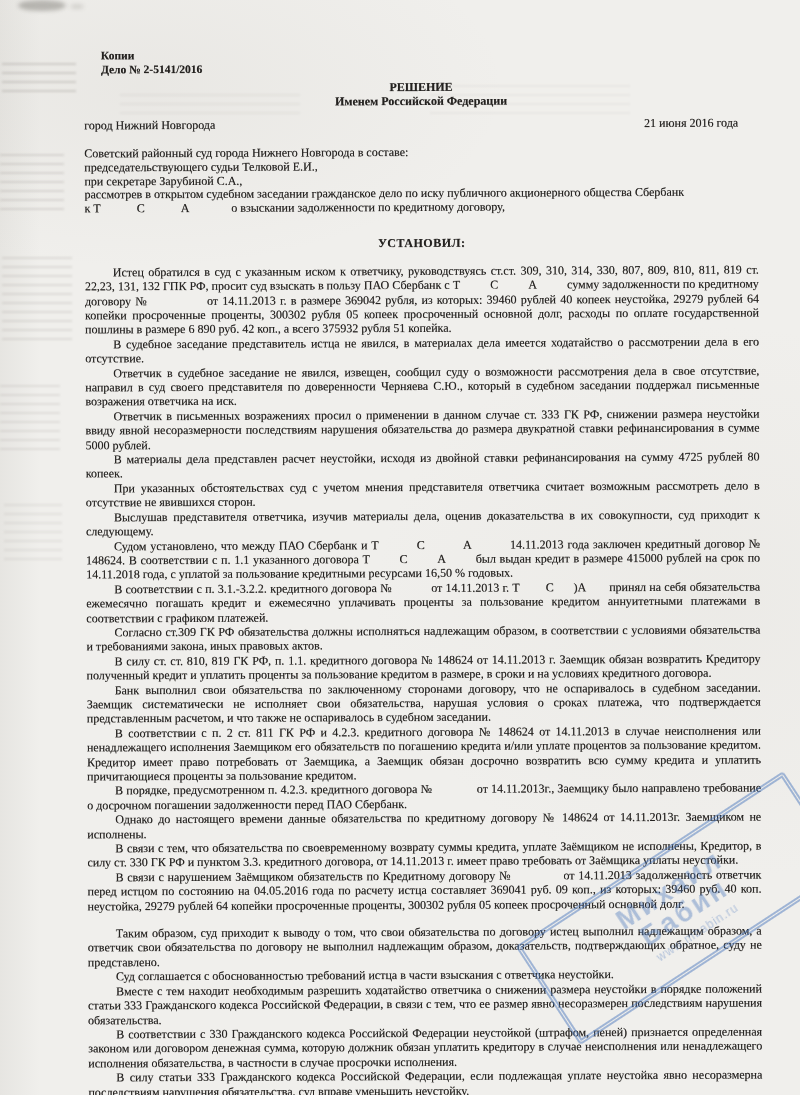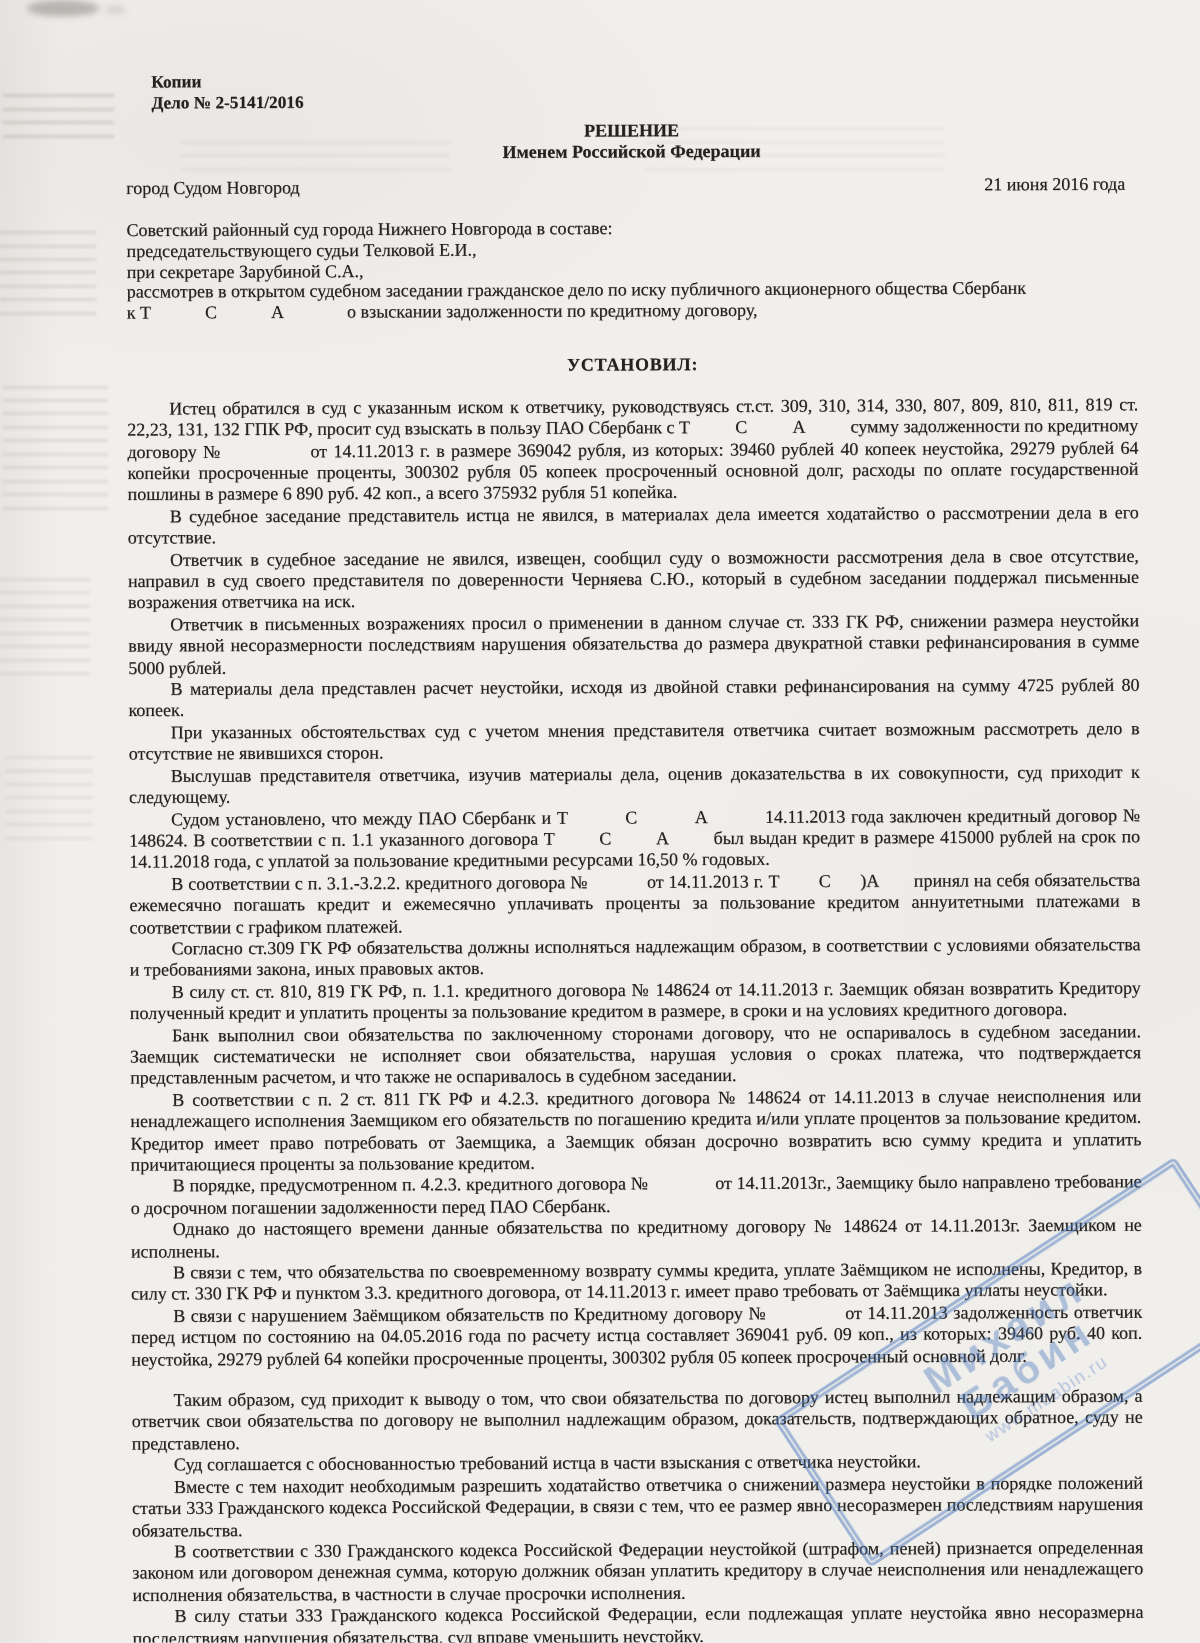--- a/index.html
+++ b/index.html
@@ -15,21 +15,21 @@
   }
   .sheet{position:absolute;inset:0;transform:rotate(-0.25deg);}
   .content{
     position:absolute;left:86px;top:48px;width:674px;
     font-size:12px;line-height:14.4px;
     text-shadow:0.2px 0.2px 0.45px rgba(45,42,40,0.55);
   }
   .hdr-copy{margin-left:17px;font-weight:bold;font-size:11.5px;line-height:13.5px;}
   .title-block{text-align:center;font-weight:bold;margin-top:6px;line-height:13.5px;font-size:12px;}
   .city-row{display:flex;justify-content:space-between;align-items:baseline;margin-top:9px;}
-  .city-row .date{margin-right:8px;}
+  .city-row .date{margin-right:20px;}
   .court-block{margin-top:15px;line-height:13.6px;}
   .heading{font-weight:bold;text-align:center;margin-top:22px;margin-bottom:13px;letter-spacing:0.5px;}
   p.para{margin:0;text-align:justify;text-indent:28px;}
   p.gap-before{margin-top:13px;}
 
   
   .stamp{
     position:absolute;left:578px;top:928px;width:310px;height:108px;
     transform:rotate(-33deg);transform-origin:0 100%;
     border:5px double rgba(78,121,189,0.50);border-radius:4px;
@@ -77,21 +77,21 @@
       <div>Копии</div>
       <div>Дело № 2-5141/2016</div>
     </div>
 
     <div class="title-block">
       <div>РЕШЕНИЕ</div>
       <div>Именем Российской Федерации</div>
     </div>
 
     <div class="city-row">
-      <span>город Судом Новгород</span>
+      <span>город Нижний Новгорода</span>
       <span class="date">21  июня 2016 года</span>
     </div>
 
     <div class="court-block">
       <div>Советский районный суд города Нижнего Новгорода в составе:</div>
       <div>председательствующего судьи Телковой Е.И.,</div>
       <div>при секретаре Зарубиной С.А.,</div>
       <div>рассмотрев в открытом судебном заседании гражданское дело по иску публичного  акционерного общества Сбербанк</div>
       <div>к Т&nbsp;&nbsp;&nbsp;&nbsp;&nbsp;&nbsp;&nbsp;&nbsp;&nbsp;&nbsp;&nbsp;&nbsp;С&nbsp;&nbsp;&nbsp;&nbsp;&nbsp;&nbsp;&nbsp;&nbsp;&nbsp;&nbsp;&nbsp;&nbsp;А&nbsp;&nbsp;&nbsp;&nbsp;&nbsp;&nbsp;&nbsp;&nbsp;&nbsp;&nbsp;&nbsp;&nbsp;&nbsp;&nbsp;о взыскании задолженности по кредитному договору,</div>
     </div>

